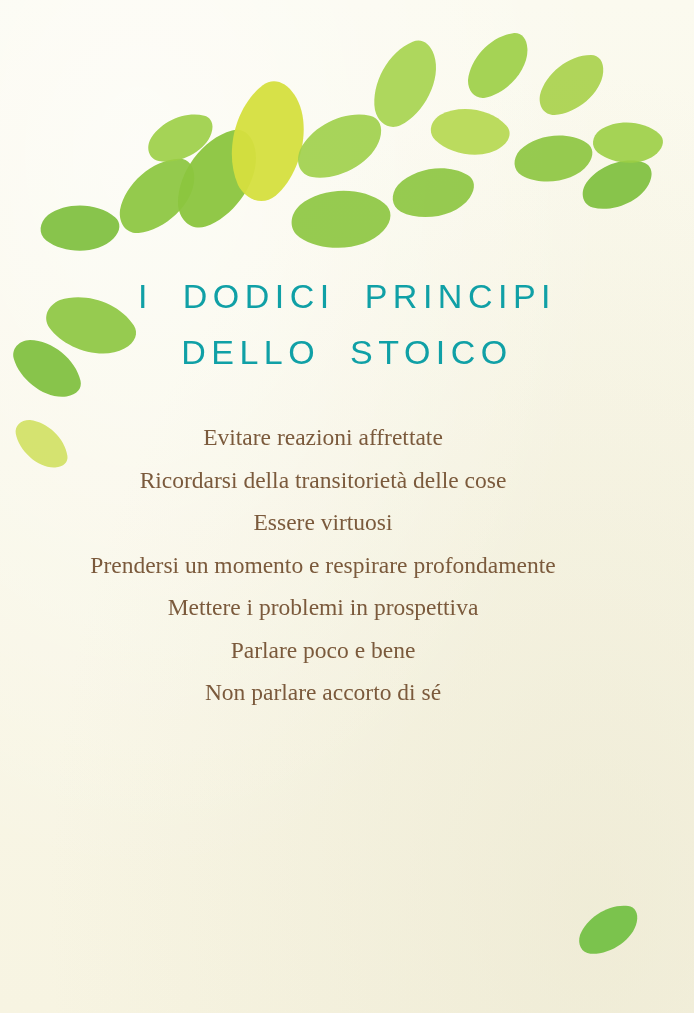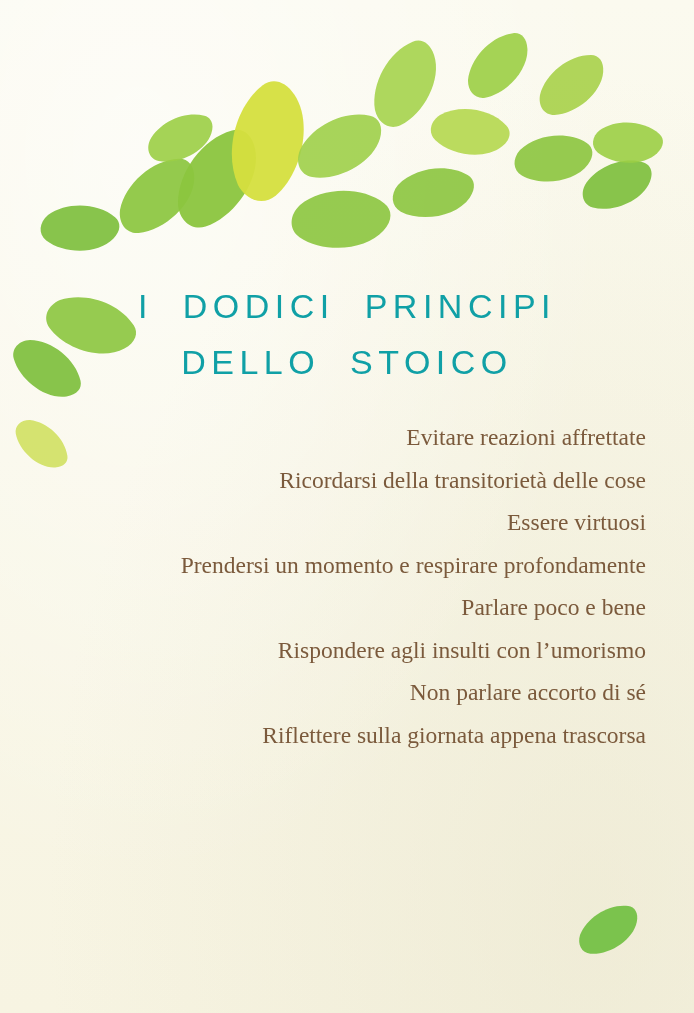--- a/index.html
+++ b/index.html
@@ -35,41 +35,41 @@
     inset: 0;
     pointer-events: none;
   }
   .leaf-layer svg {
     position: absolute;
     top: 0;
     left: 0;
   }
   .title-block {
     position: absolute;
-    top: 278px;
+    top: 268px;
     left: 0;
     width: 694px;
     text-align: center;
     color: #13a0a8;
   }
   .title-line {
     font-family: "Liberation Sans", sans-serif;
     font-size: 34px;
     letter-spacing: 5.5px;
     line-height: 56px;
     font-weight: 400;
     color: #10a0a6;
     white-space: pre;
   }
   .principles {
     position: absolute;
     top: 416px;
     left: 0;
     width: 646px;
-    text-align: right;
+    text-align: center;
     list-style: none;
     margin: 0;
     padding: 0;
   }
   .principle {
     font-family: "Liberation Serif", serif;
     font-size: 23.5px;
     line-height: 42.5px;
     color: #7b5a3c;
     white-space: nowrap;
@@ -154,18 +154,17 @@
   <div class="title-block">
     <div class="title-line">I  DODICI  PRINCIPI</div>
     <div class="title-line">DELLO  STOICO</div>
   </div>
 
   <ul class="principles">
     <li class="principle">Evitare reazioni affrettate</li>
     <li class="principle">Ricordarsi della transitorietà delle cose</li>
     <li class="principle">Essere virtuosi</li>
     <li class="principle">Prendersi un momento e respirare profondamente</li>
+    <li class="principle">Mettere i problemi in prospettiva</li>
     <li class="principle">Parlare poco e bene</li>
-    <li class="principle">Rispondere agli insulti con l’umorismo</li>
     <li class="principle">Non parlare accorto di sé</li>
-    <li class="principle">Riflettere sulla giornata appena trascorsa</li>
   </ul>
 </div>
 
 </body></html>

